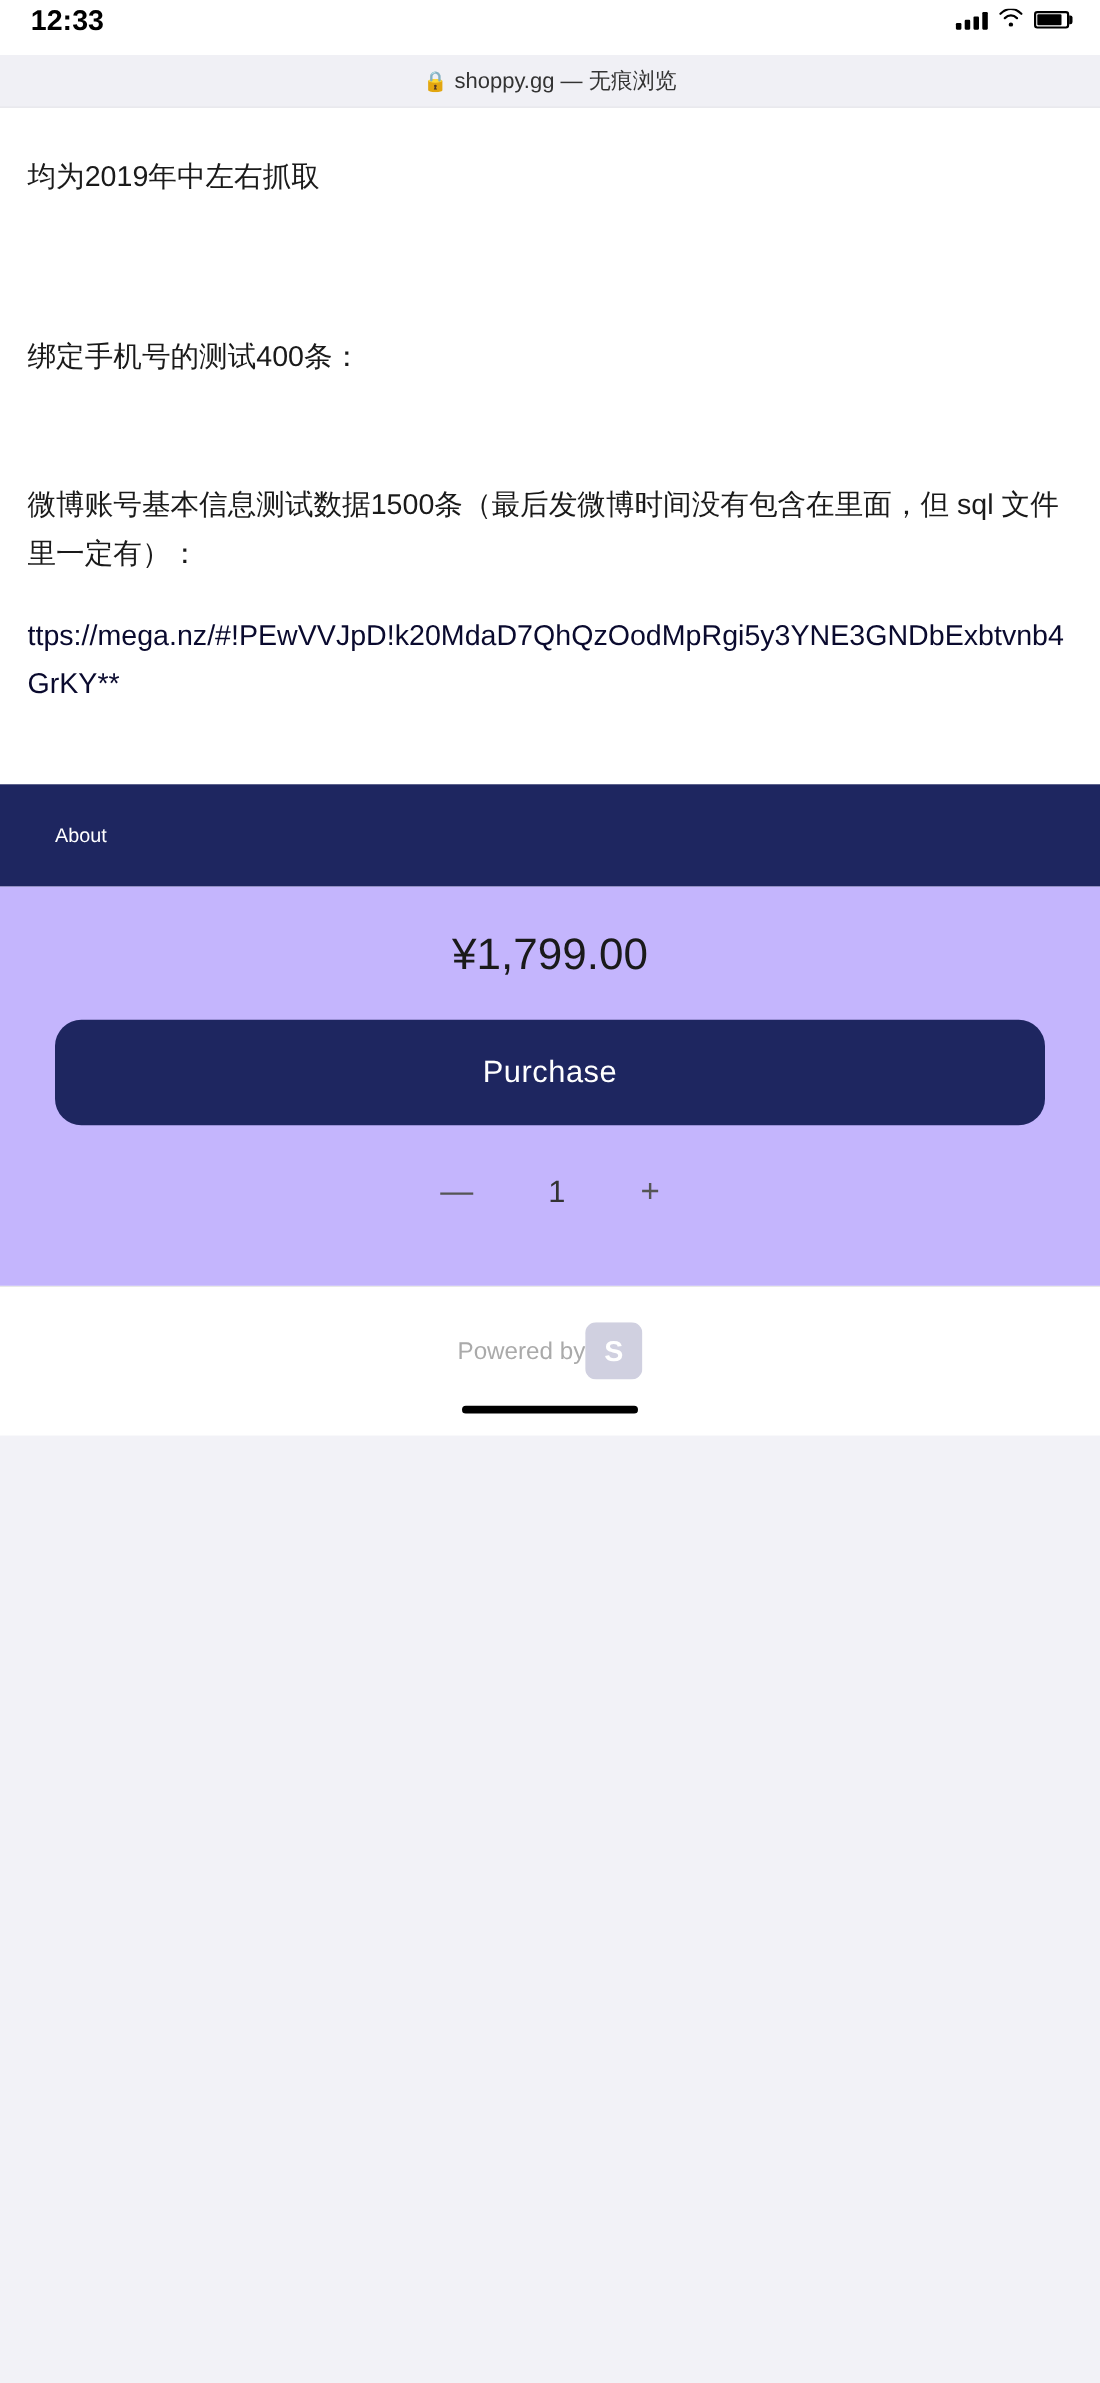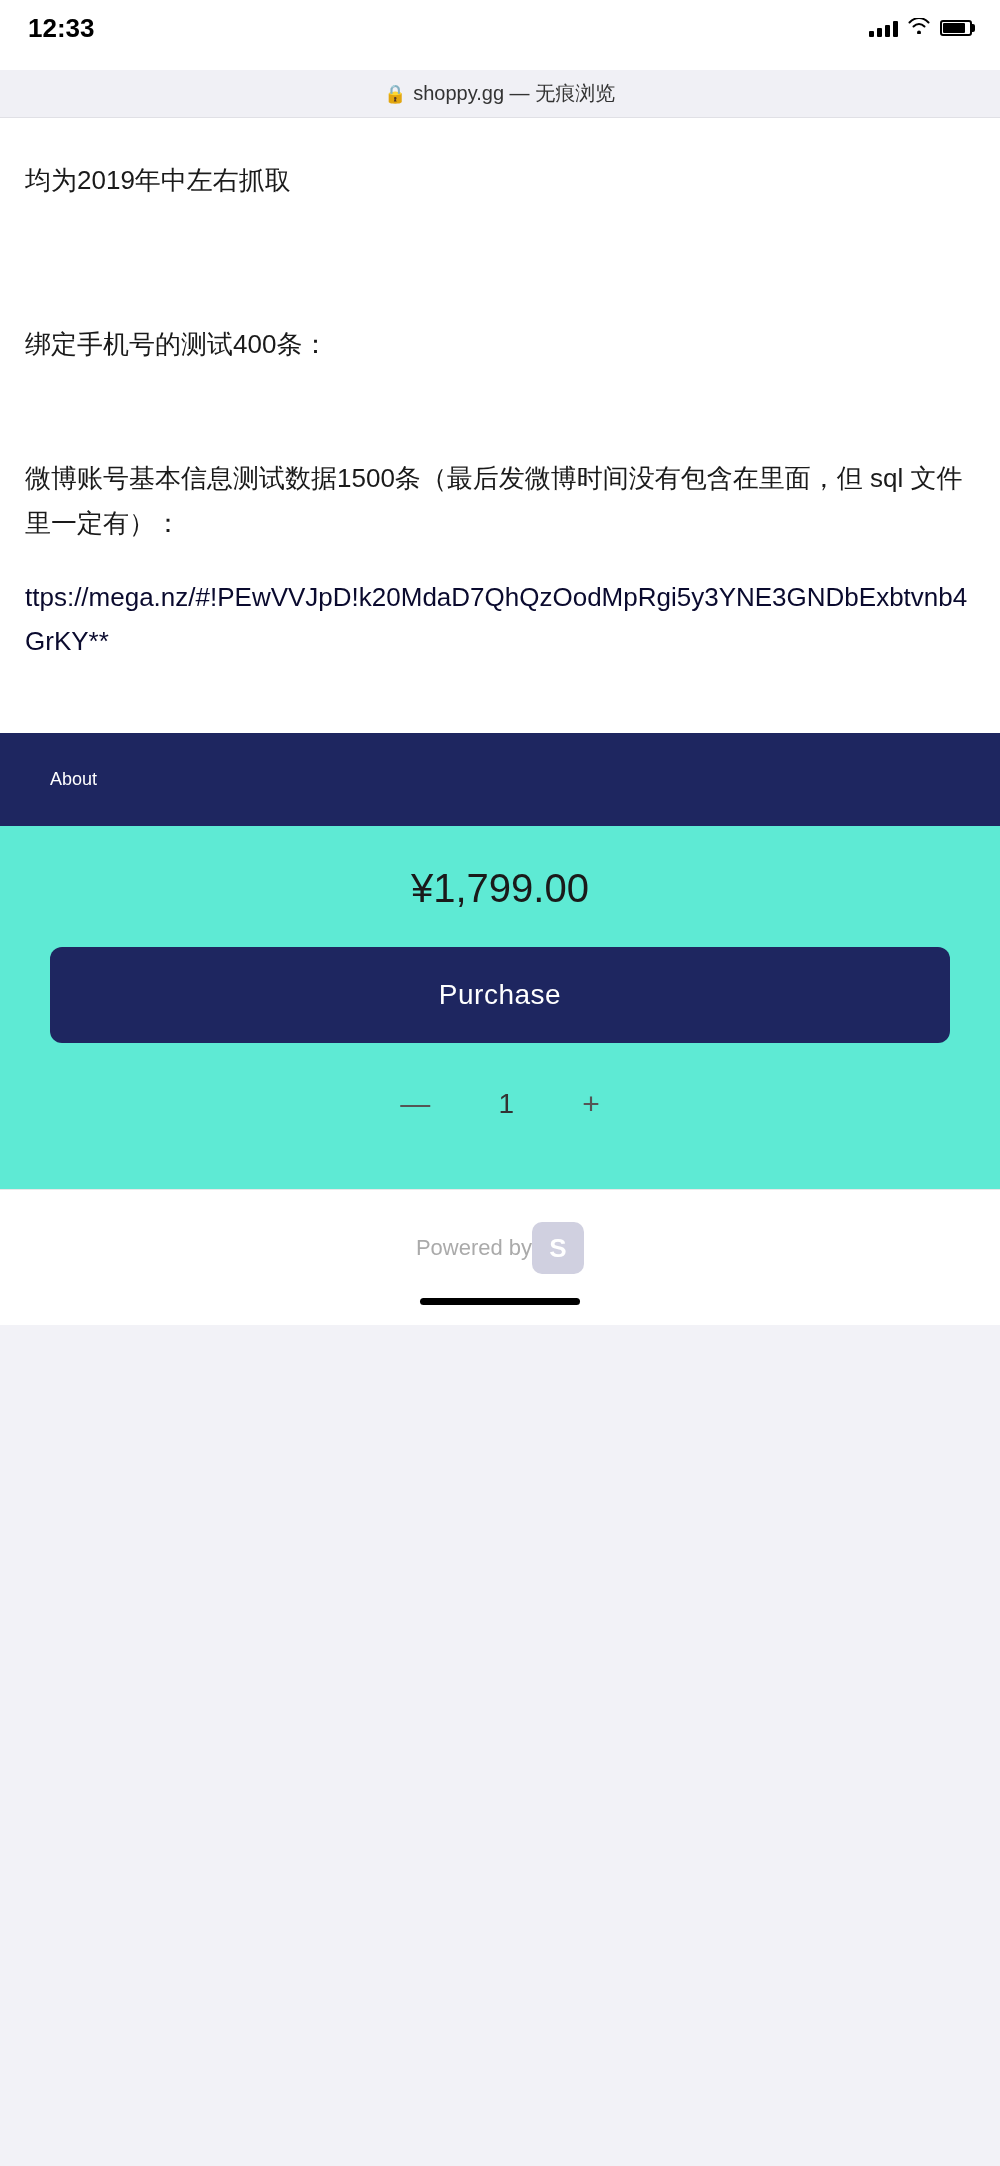--- a/index.html
+++ b/index.html
@@ -13,21 +13,21 @@
       overflow-x: hidden;
     }
 
     
     .status-bar {
       background: #fff;
       display: flex;
       justify-content: space-between;
       align-items: center;
       padding: 14px 28px 28px;
-      height: 70px;
+      height: 50px;
     }
 
     .status-time {
       font-size: 26px;
       font-weight: 700;
       color: #000;
     }
 
     .status-icons {
       display: flex;
@@ -137,39 +137,39 @@
     }
 
     .about-label {
       color: #fff;
       font-size: 18px;
       font-weight: 500;
     }
 
     
     .purchase-section {
-      background: #5eead4;
+      background: #c4b5fd;
       padding: 40px 50px;
     }
 
     .price-display {
       text-align: center;
       font-size: 40px;
       font-weight: 500;
       color: #1a1a1a;
       margin-bottom: 36px;
     }
 
     .purchase-button {
       display: block;
       width: 100%;
       background: #1e2660;
       color: #fff;
       border: none;
-      border-radius: 12px;
+      border-radius: 24px;
       padding: 32px;
       font-size: 28px;
       font-weight: 500;
       cursor: pointer;
       letter-spacing: 0.5px;
       margin-top: 27px;
     }
 
     
     .quantity-control {

